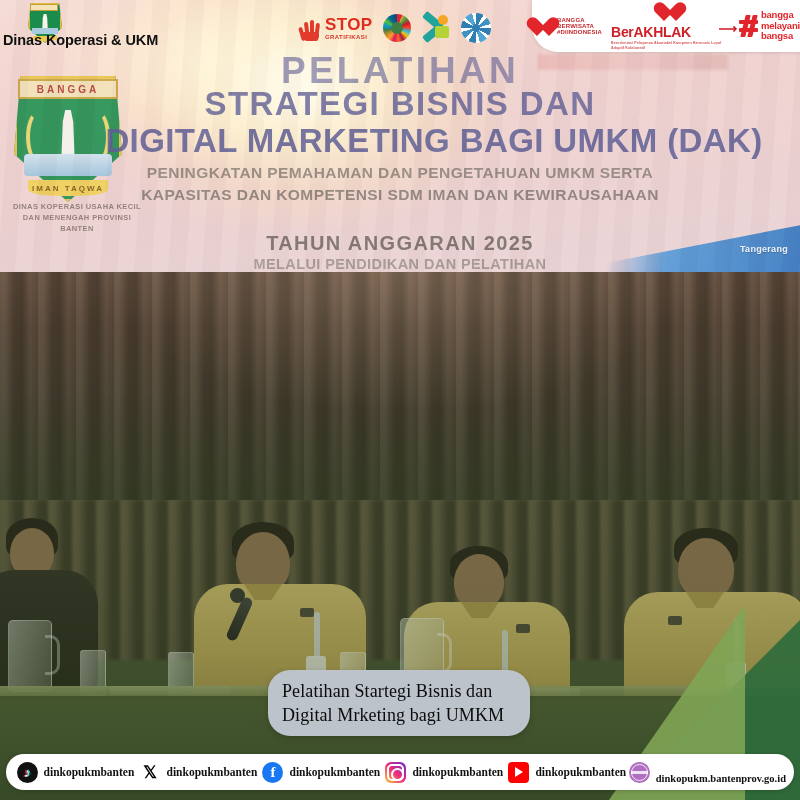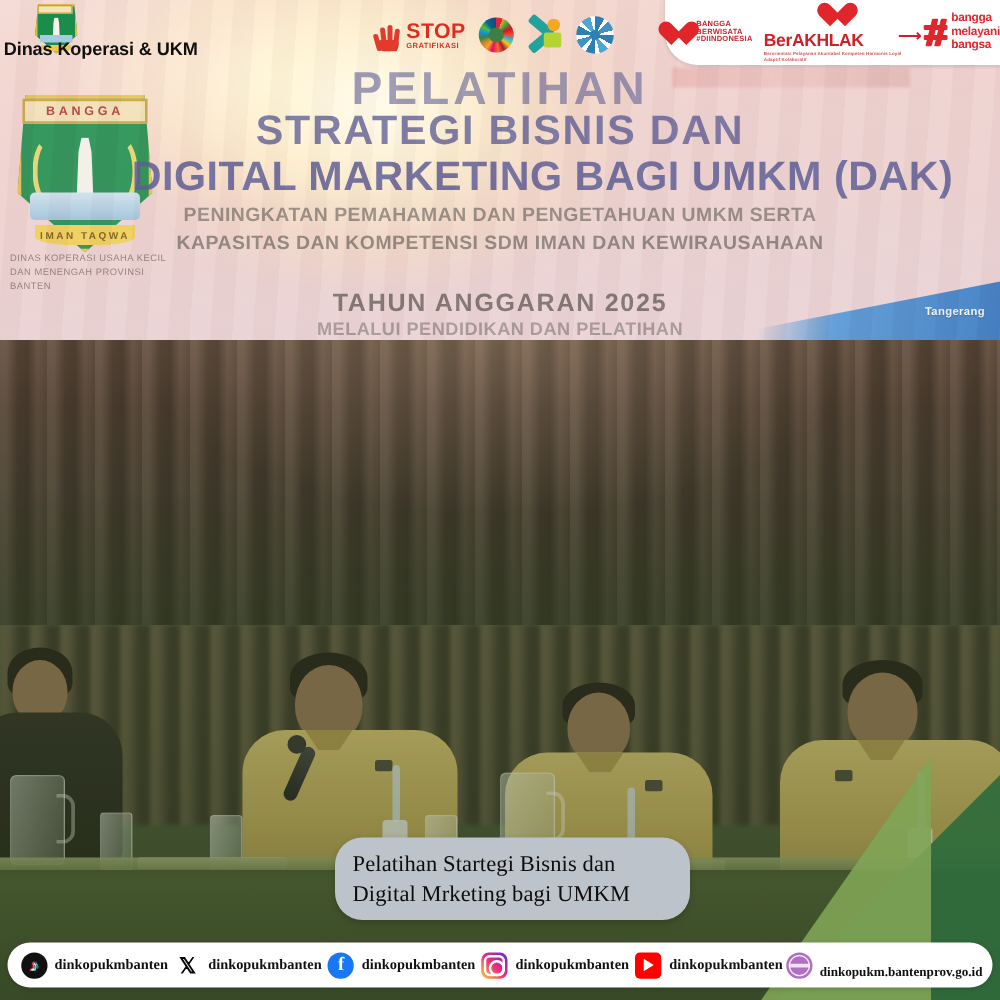--- a/index.html
+++ b/index.html
@@ -95,21 +95,21 @@
     border-radius:4px;
   }
   .emblem-motto{
     position:absolute; left:14px; right:14px; bottom:6px; height:16px;
     background:#f0cf55; border-radius:0 0 40% 40%;
     font-size:8px; font-weight:700; letter-spacing:2px; color:#7a5a12;
     display:flex; align-items:center; justify-content:center;
   }
   .emblem-caption{
     position:absolute; left:0; top:126px; width:138px;
-    text-align:left; color:#6f5f58; font-size:7.5px; font-weight:400;
+    text-align:center; color:#6f5f58; font-size:7.5px; font-weight:700;
     letter-spacing:.4px; line-height:1.45; opacity:.78;
   }
 
   
   .banner-text{ position:absolute; left:0; top:0; width:800px; text-align:center; }
   .bt-l1{
     position:absolute; left:0; right:0; top:50px;
     font-size:37px; font-weight:800; letter-spacing:3.2px;
     color:#5f5f94; opacity:.62; filter:blur(.35px);
   }
@@ -366,21 +366,21 @@
   .hash-red i{ position:absolute; background:#e0262b; display:block; border-radius:1px;}
   .hr1{ left:4px; top:0; width:5px; height:22px; transform:skewX(-14deg);}
   .hr2{ left:11px; top:0; width:5px; height:22px; transform:skewX(-14deg);}
   .hr3{ left:0; top:5px; width:19px; height:4px;}
   .hr4{ left:0; top:13px; width:19px; height:4px;}
   .melayani-txt{ line-height:1.12; }
   .melayani-txt span{ display:block; font-size:9.5px; font-weight:800; color:#e0262b; letter-spacing:-.2px;}
 
   
   .caption{
-    position:absolute; left:268px; top:670px; width:284px; min-height:66px;
+    position:absolute; left:268px; top:670px; width:262px; min-height:66px;
     background:#bdc3cb; border-radius:22px;
     display:flex; align-items:center; padding:8px 14px;
     z-index:7;
     box-shadow:0 2px 6px rgba(0,0,0,.18);
   }
   .caption p{
     font-family:"Liberation Serif", serif;
     font-size:18px; color:#0c0c0c; line-height:1.35; letter-spacing:.1px;
   }
 

